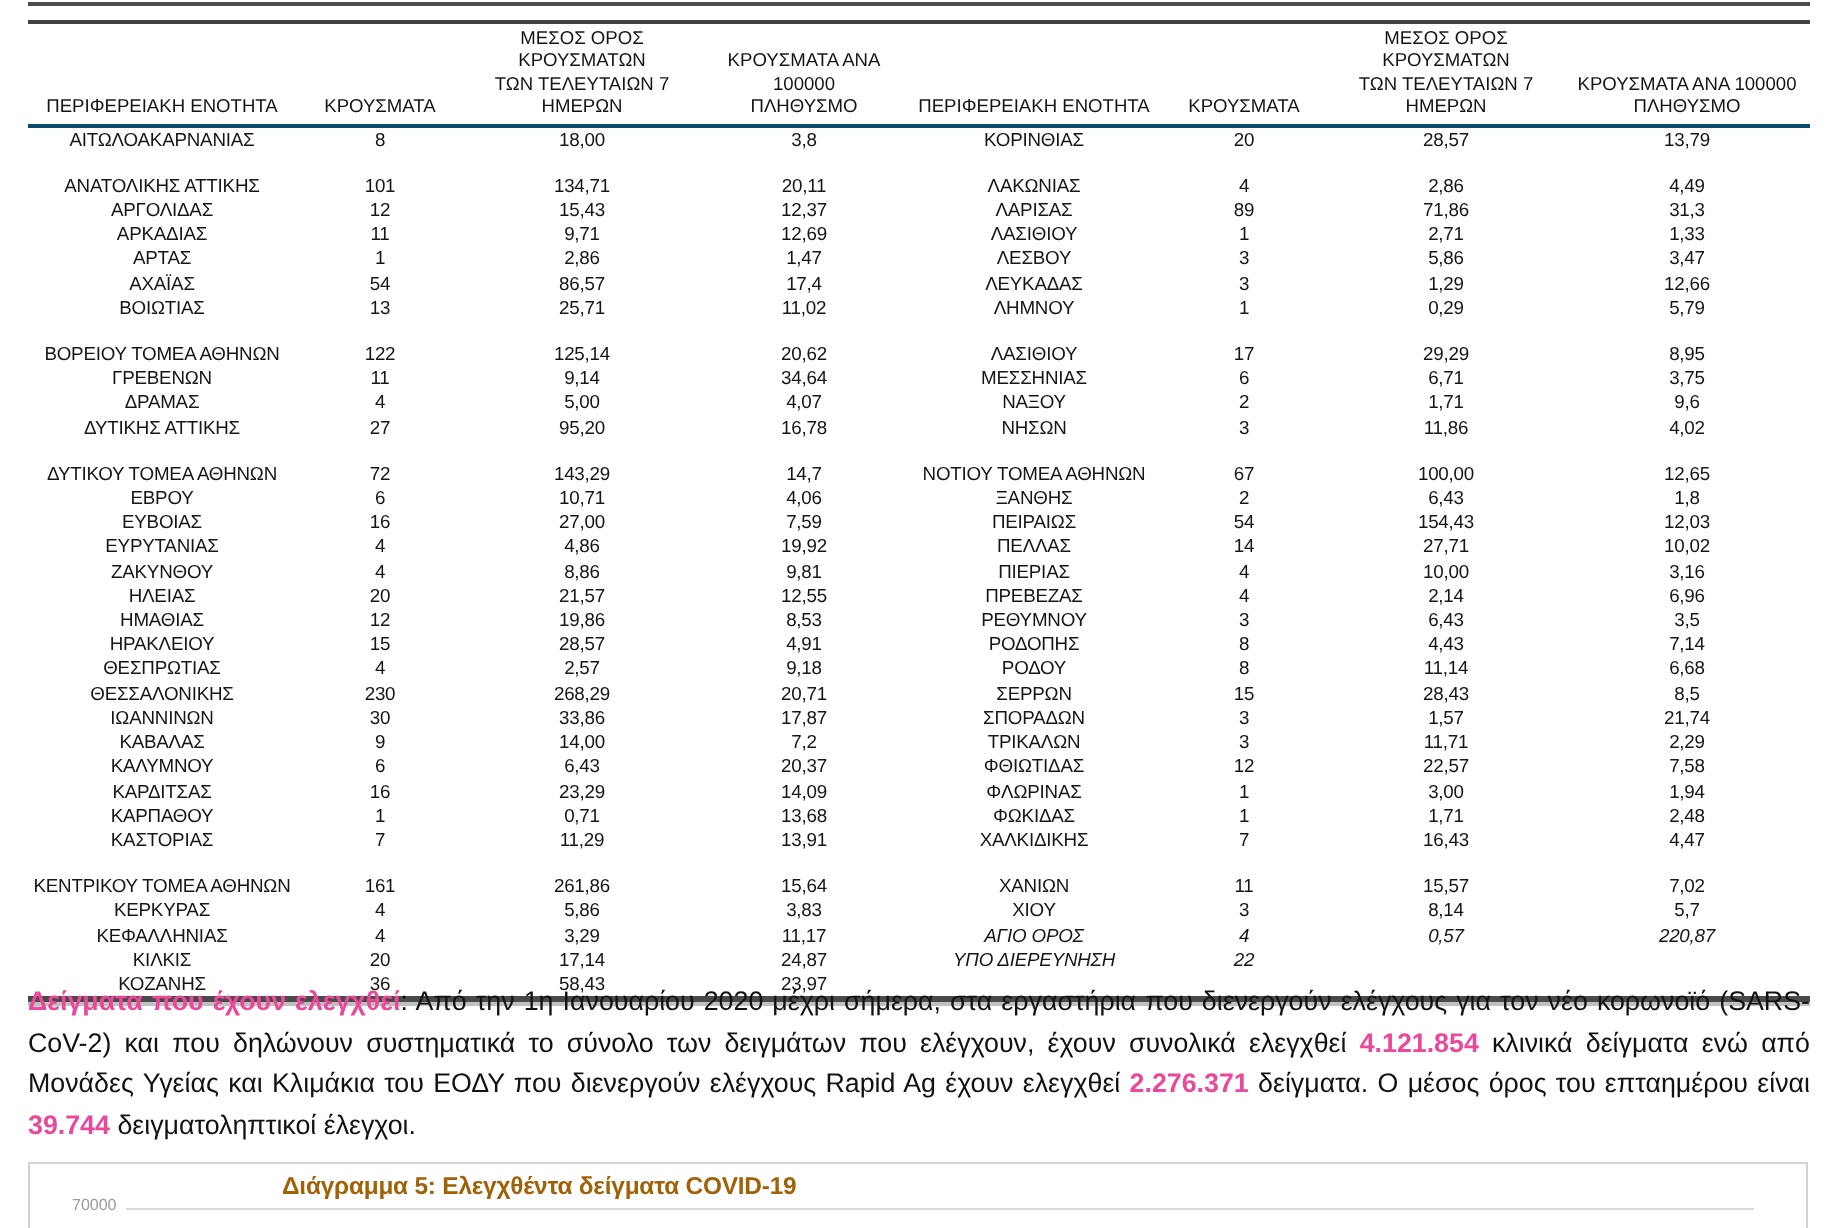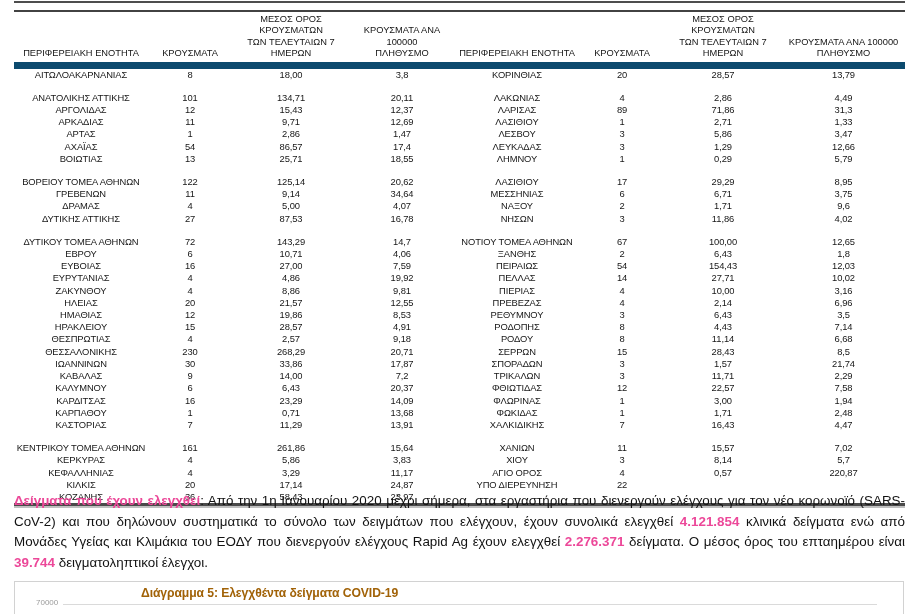--- a/index.html
+++ b/index.html
@@ -25,31 +25,31 @@
   .region-table col.c-per{width:104px;}
   .region-table col.c-region2{width:126px;}
   .region-table col.c-cases2{width:84px;}
   .region-table col.c-avg2{width:118px;}
   .region-table col.c-per2{width:123px;}
   .region-table th{
     font-weight:400;font-size:9.3px;line-height:11.4px;
     vertical-align:bottom;text-align:center;
     white-space:pre-line;
     padding:2px 0 2px 0;
-    border-bottom:7px solid #0c4a6e;
+    border-bottom:2px solid #0c4a6e;
     color:#141414;
   }
   .region-table td{
     font-size:9.4px;line-height:12.2px;height:12.2px;
     padding:0;text-align:center;vertical-align:middle;
     color:#161616;letter-spacing:-0.1px;
     overflow:hidden;white-space:nowrap;
   }
   .region-table tr.gap-row td{height:11px;line-height:11px;}
-  .region-table td.italic{}
+  .region-table td.italic{font-style:italic;}
   .bb1{height:2.5px;background:#4a4a4a;}
   .bb2{height:1.5px;background:#c0c0c0;margin-top:0.5px;}
   
   .samples-paragraph{
     position:absolute;top:491px;left:14px;width:891px;
     margin:0;font-size:13.4px;line-height:20.6px;
     text-align:justify;color:#121212;
   }
   .samples-paragraph b{font-weight:bold;color:#ec4899;}
   
@@ -168,21 +168,21 @@
             <td>17,4</td>
             <td>ΛΕΥΚΑΔΑΣ</td>
             <td>3</td>
             <td>1,29</td>
             <td>12,66</td>
           </tr>
           <tr>
             <td>ΒΟΙΩΤΙΑΣ</td>
             <td>13</td>
             <td>25,71</td>
-            <td>18,55</td>
+            <td>11,02</td>
             <td>ΛΗΜΝΟΥ</td>
             <td>1</td>
             <td>0,29</td>
             <td>5,79</td>
           </tr>
           <tr class="gap-row">
             <td colspan="8"></td>
           </tr>
           <tr>
             <td>ΒΟΡΕΙΟΥ ΤΟΜΕΑ ΑΘΗΝΩΝ</td>
@@ -210,21 +210,21 @@
             <td>5,00</td>
             <td>4,07</td>
             <td>ΝΑΞΟΥ</td>
             <td>2</td>
             <td>1,71</td>
             <td>9,6</td>
           </tr>
           <tr>
             <td>ΔΥΤΙΚΗΣ ΑΤΤΙΚΗΣ</td>
             <td>27</td>
-            <td>87,53</td>
+            <td>95,20</td>
             <td>16,78</td>
             <td>ΝΗΣΩΝ</td>
             <td>3</td>
             <td>11,86</td>
             <td>4,02</td>
           </tr>
           <tr class="gap-row">
             <td colspan="8"></td>
           </tr>
           <tr>

